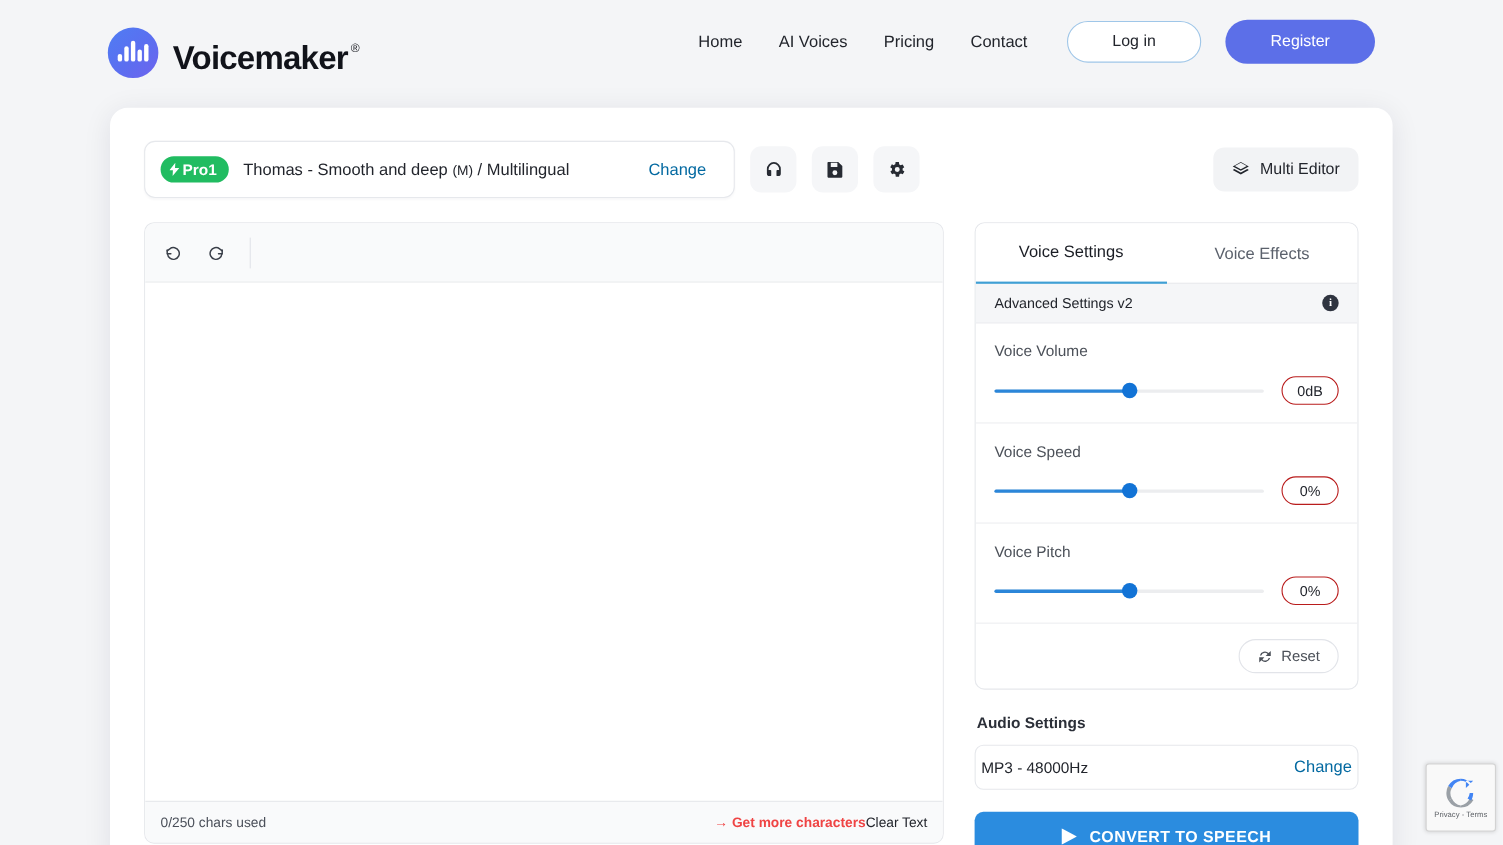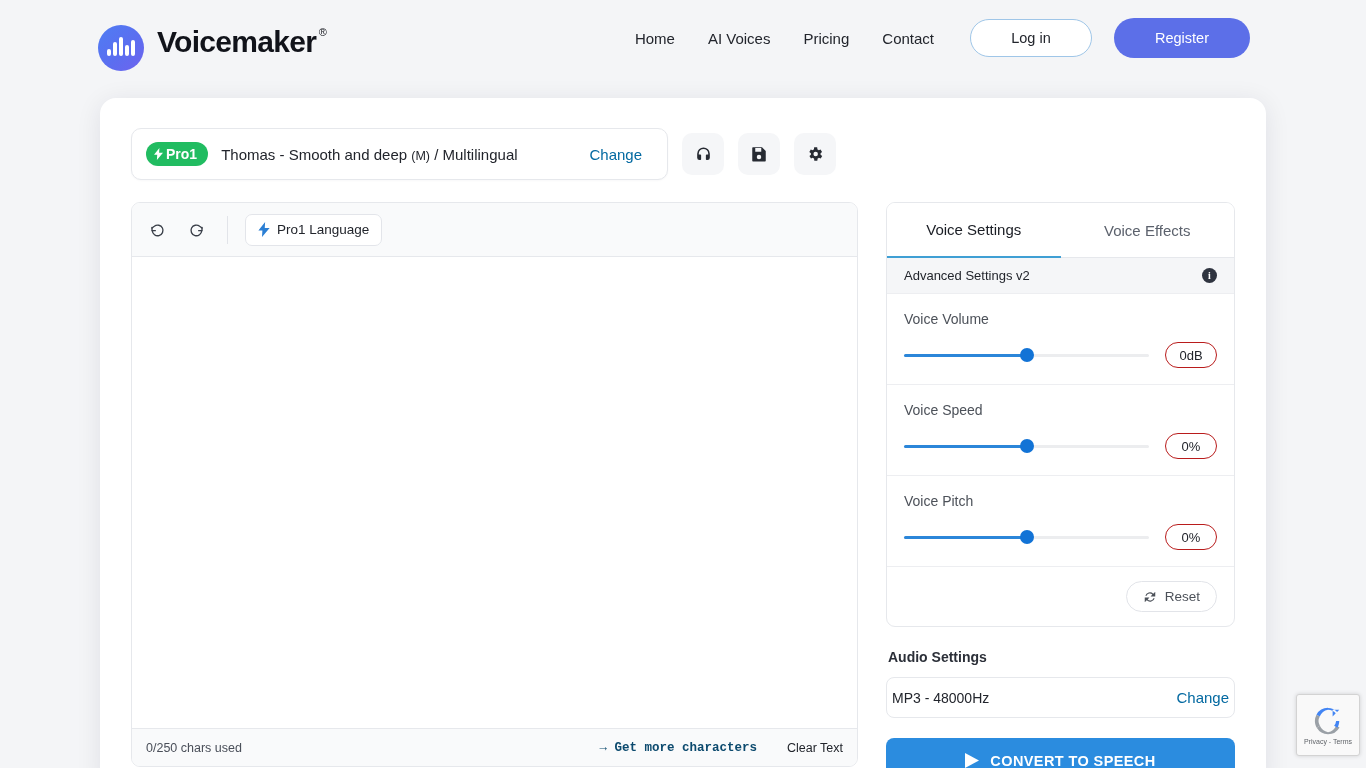--- a/index.html
+++ b/index.html
@@ -11,21 +11,21 @@
   }
 
   
   .topnav {
     height: 76px;
     display: flex;
     align-items: center;
     padding: 0 116px 0 98px;
     background: #f4f5f7;
   }
-  .brand { display: flex; align-items: flex-start; gap: 13px; margin-top: 19px; }
+  .brand { display: flex; align-items: flex-end; gap: 13px; margin-top: 19px; }
   .brand-mark {
     width: 46px; height: 46px; border-radius: 50%;
     background: linear-gradient(135deg, #4f7df3 0%, #5b6ef0 55%, #6f63ee 100%);
     display: flex; align-items: flex-end; justify-content: center;
     gap: 2.5px; padding-bottom: 15px;
   }
   .brand-mark i { display: block; width: 3.5px; background: #fff; border-radius: 2px; }
   .brand-mark i:nth-child(1) { height: 7px; }
   .brand-mark i:nth-child(2) { height: 14px; }
   .brand-mark i:nth-child(3) { height: 19px; }
@@ -126,22 +126,22 @@
     flex: 1; background: #fff; border: none; resize: none; outline: none;
     padding: 16px 18px; font-size: 15px; font-family: inherit; color: #22252c;
   }
   .editor-foot {
     height: 38px; background: #f9fafb; border-top: 1px solid #e6e8ec;
     display: flex; align-items: center; padding: 0 14px;
     font-size: 12.5px; color: #4a4f59;
   }
   .foot-spacer { flex: 1; }
   .foot-link {
-    color: #0c4a6e; font-size: 12.5px; font-weight: bold;
-    cursor: pointer; margin-right: 30px; font-family: Liberation Mono, monospace;
+    color: #ef4444; font-size: 12.5px; font-weight: bold;
+    cursor: pointer; margin-right: 0;
   }
   .foot-clear { color: #22252c; font-size: 12.5px; cursor: pointer; }
 
   
   .rightcol { width: 349px; }
   .settings-card {
     border: 1px solid #e6e8ec; border-radius: 9px; overflow: hidden; background: #fff;
   }
   .tabs { display: flex; height: 55px; }
   .tab {
@@ -280,45 +280,46 @@
       </button>
       <button class="icon-btn">
         <svg width="18" height="18" viewBox="0 0 24 24" fill="currentColor">
           <path d="M19.4 13a7.8 7.8 0 000-2l2-1.6-2-3.4-2.4 1a7.6 7.6 0 00-1.7-1L14.9 3h-4l-.4 2.9a7.6 7.6 0 00-1.7 1l-2.4-1-2 3.4L6.6 11a7.8 7.8 0 000 2l-2 1.6 2 3.4 2.4-1c.5.4 1.1.8 1.7 1l.4 3h4l.4-3c.6-.2 1.2-.6 1.7-1l2.4 1 2-3.4-2.2-1.6zM12.9 15a3 3 0 110-6 3 3 0 010 6z"></path>
         </svg>
       </button>
     </div>
 
     <div class="head-spacer"></div>
 
+    <button class="btn-multi">
+      <svg width="16" height="16" viewBox="0 0 24 24" fill="currentColor">
+        <path d="M12 2L1 8l11 6 11-6-11-6zm0 9.7L3.9 7.3 12 3l8.1 4.3-8.1 4.4z"></path>
+        <path d="M12 16.3L3.2 11.5 1 12.8l11 6 11-6-2.2-1.3z"></path>
+      </svg>
+      <span>Multi Editor</span>
+    </button>
   </div>
 
   <div class="body-split">
 
     <div class="editor">
       <div class="editor-toolbar">
         <button class="tool-circle">
           <svg width="16" height="16" viewBox="0 0 24 24" fill="none" stroke="currentColor" stroke-width="2" stroke-linecap="round" stroke-linejoin="round">
             <path d="M3 8v5h5"></path>
               <path d="M3.5 13a8 8 0 103-6.6L3 9"></path>
           </svg>
         </button>
         <button class="tool-circle">
           <svg width="16" height="16" viewBox="0 0 24 24" fill="none" stroke="currentColor" stroke-width="2" stroke-linecap="round" stroke-linejoin="round">
             <path d="M21 8v5h-5"></path>
               <path d="M20.5 13a8 8 0 11-3-6.6L21 9"></path>
           </svg>
         </button>
         <div class="tool-divider"></div>
-        <button class="btn-prolang">
-          <svg width="12" height="15" viewBox="0 0 9 12">
-              <path d="M5.4 0L0 6.8h3.2L2.9 12 9 4.8H5.1z" fill="#2b7fd4"></path>
-            </svg>
-          <span>Pro1 Language</span>
-        </button>
       </div>
 
       <textarea class="editor-area" placeholder="" style=""></textarea>
 
       <div class="editor-foot">
         <span>0/250 chars used</span>
         <div class="foot-spacer"></div>
         <span class="foot-link">
           <span>→</span>
           <span>Get more characters</span>

